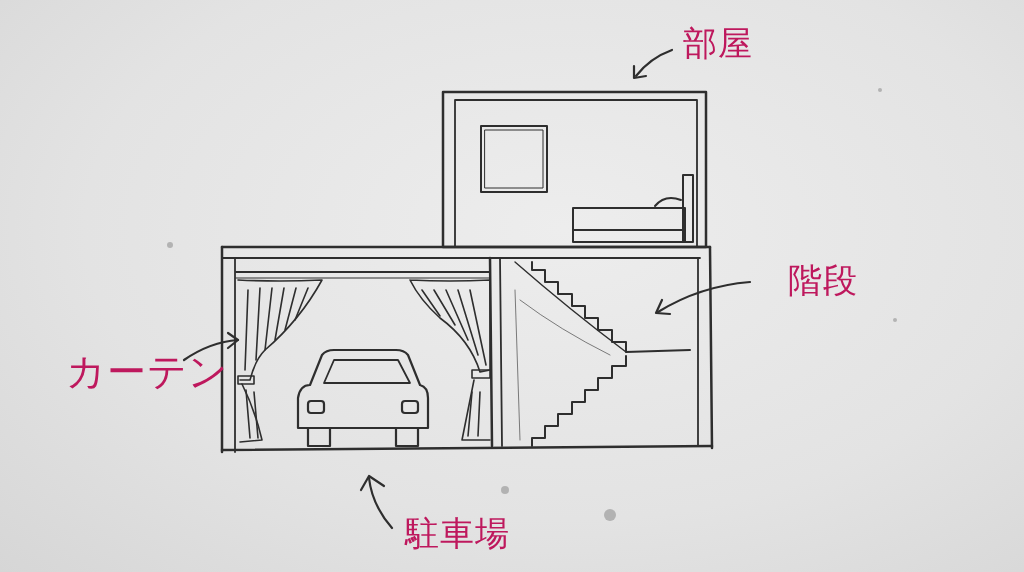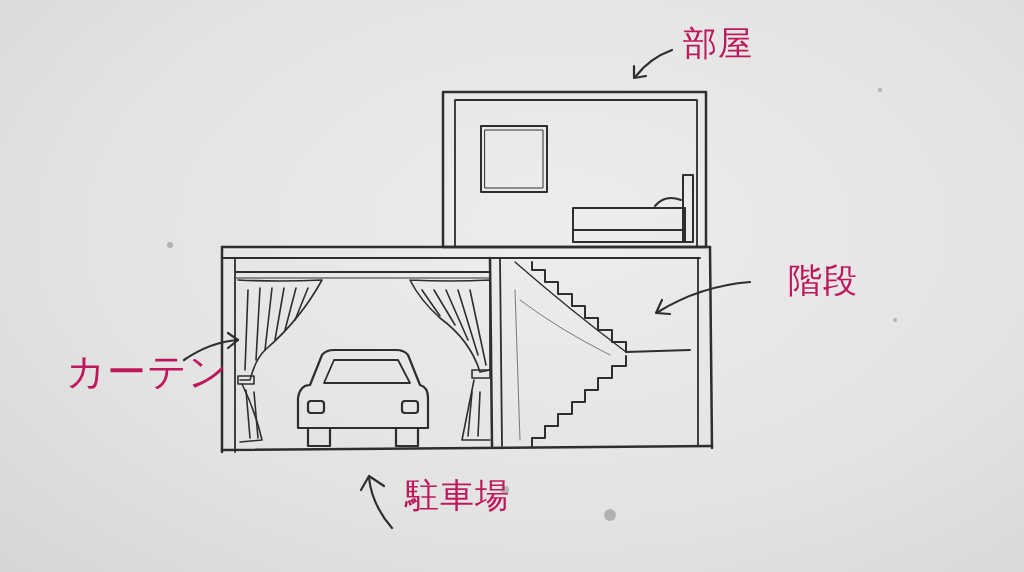--- a/index.html
+++ b/index.html
@@ -106,13 +106,13 @@
     <circle cx="505" cy="490" r="4"></circle>
     <circle cx="880" cy="90" r="2"></circle>
     <circle cx="895" cy="320" r="2"></circle>
     <circle cx="170" cy="245" r="3"></circle>
   </g>
 </svg>
 
 <div class="lbl" style="left:683px;top:26px;">部屋</div>
 <div class="lbl" style="left:765px;top:263px;margin-left:23px;">階段</div>
 <div class="lbl" style="left:66px;top:352px;font-size:39px;">カーテン</div>
-<div class="lbl" style="left:405px;top:478px;">駐車場</div>
+<div class="lbl" style="left:405px;top:516px;">駐車場</div>
 
 </body></html>

